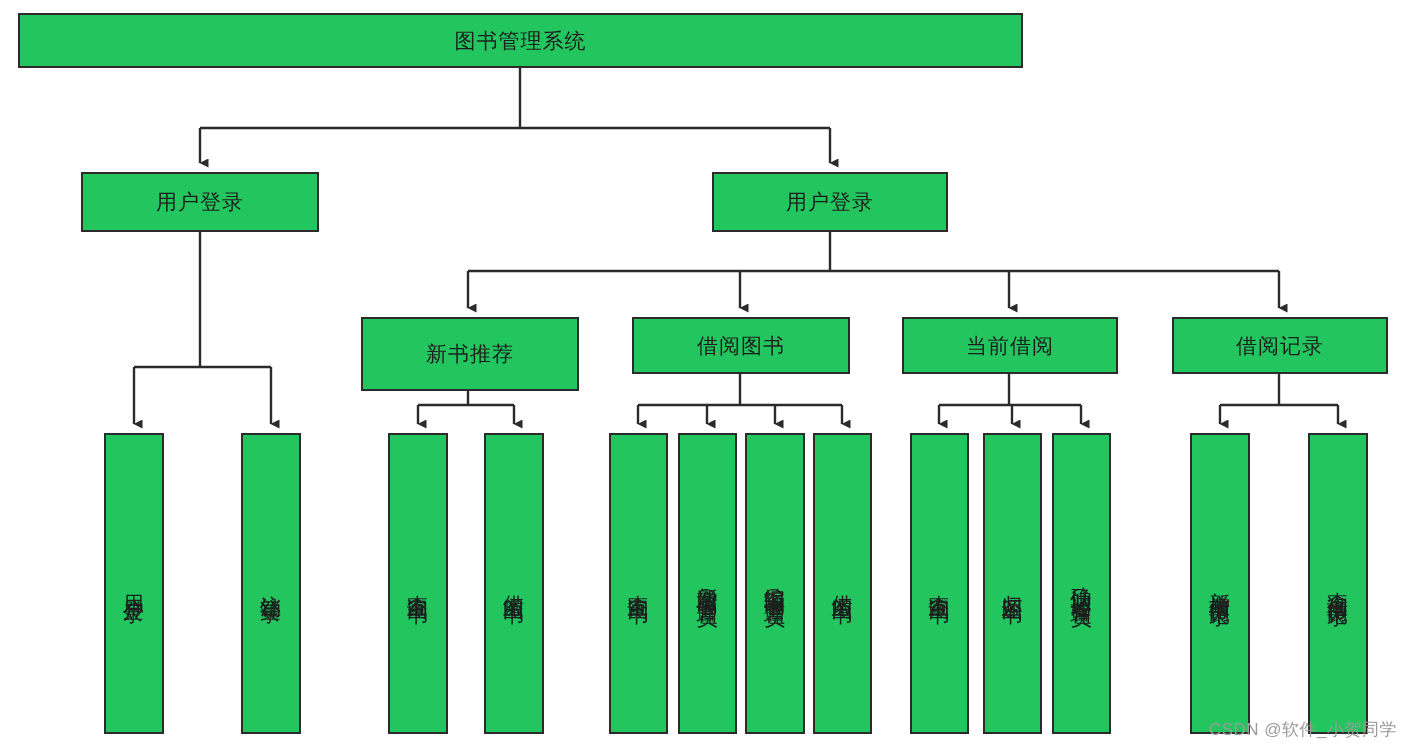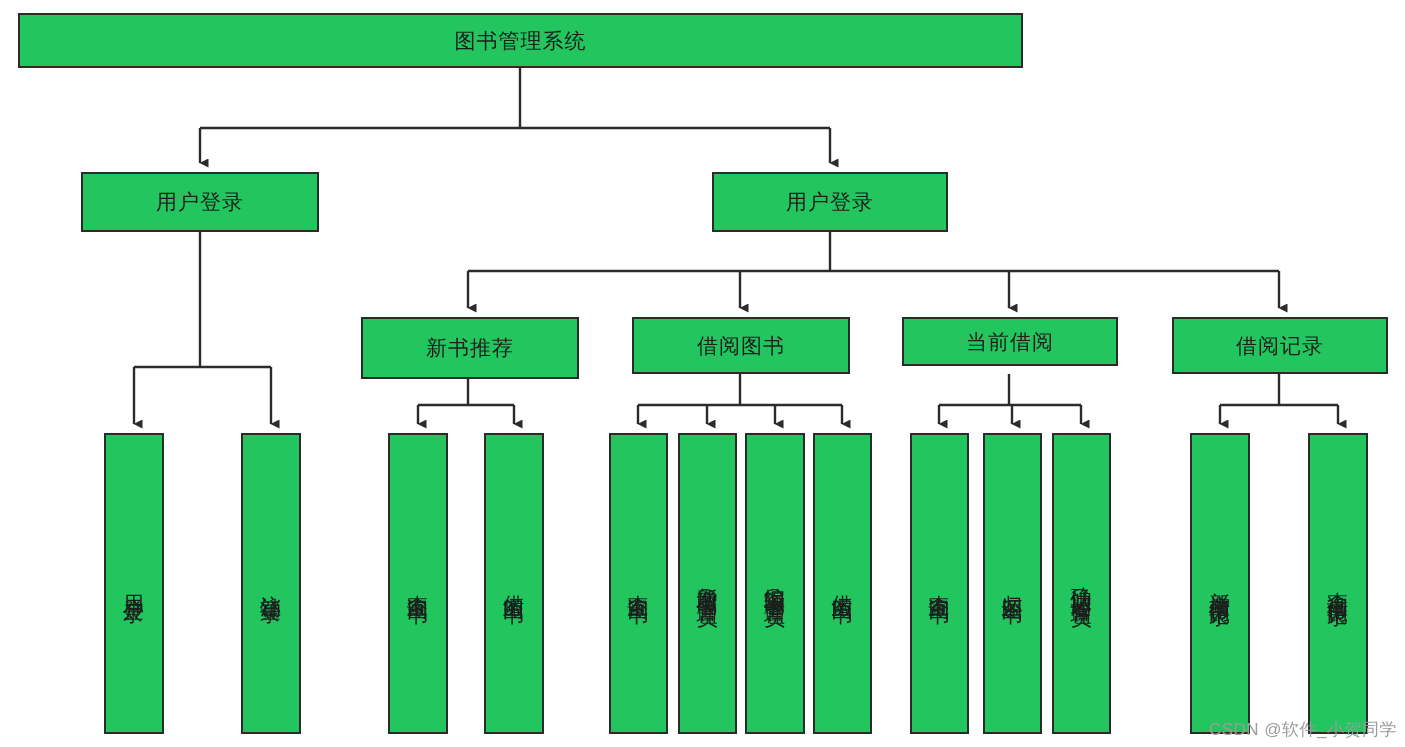--- a/index.html
+++ b/index.html
@@ -124,27 +124,27 @@
     <span class="htext">图书管理系统</span>
   </div>
 
   <div class="node horiz" style="left:81px; top:172px; width:238px; height:60px;">
     <span class="htext">用户登录</span>
   </div>
   <div class="node horiz" style="left:712px; top:172px; width:236px; height:60px;">
     <span class="htext">用户登录</span>
   </div>
 
-  <div class="node horiz" style="left:361px; top:317px; width:218px; height:62px;">
+  <div class="node horiz" style="left:361px; top:317px; width:218px; height:74px;">
     <span class="htext">新书推荐</span>
   </div>
   <div class="node horiz" style="left:632px; top:317px; width:218px; height:57px;">
     <span class="htext">借阅图书</span>
   </div>
-  <div class="node horiz" style="left:902px; top:317px; width:216px; height:49px;">
+  <div class="node horiz" style="left:902px; top:317px; width:216px; height:57px;">
     <span class="htext">当前借阅</span>
   </div>
   <div class="node horiz" style="left:1172px; top:317px; width:216px; height:57px;">
     <span class="htext">借阅记录</span>
   </div>
 
   <div class="node vert" style="left:104px; top:433px; width:60px; height:301px;">
     <span class="vtext">用户登录</span>
   </div>
   <div class="node vert" style="left:241px; top:433px; width:60px; height:301px;">

